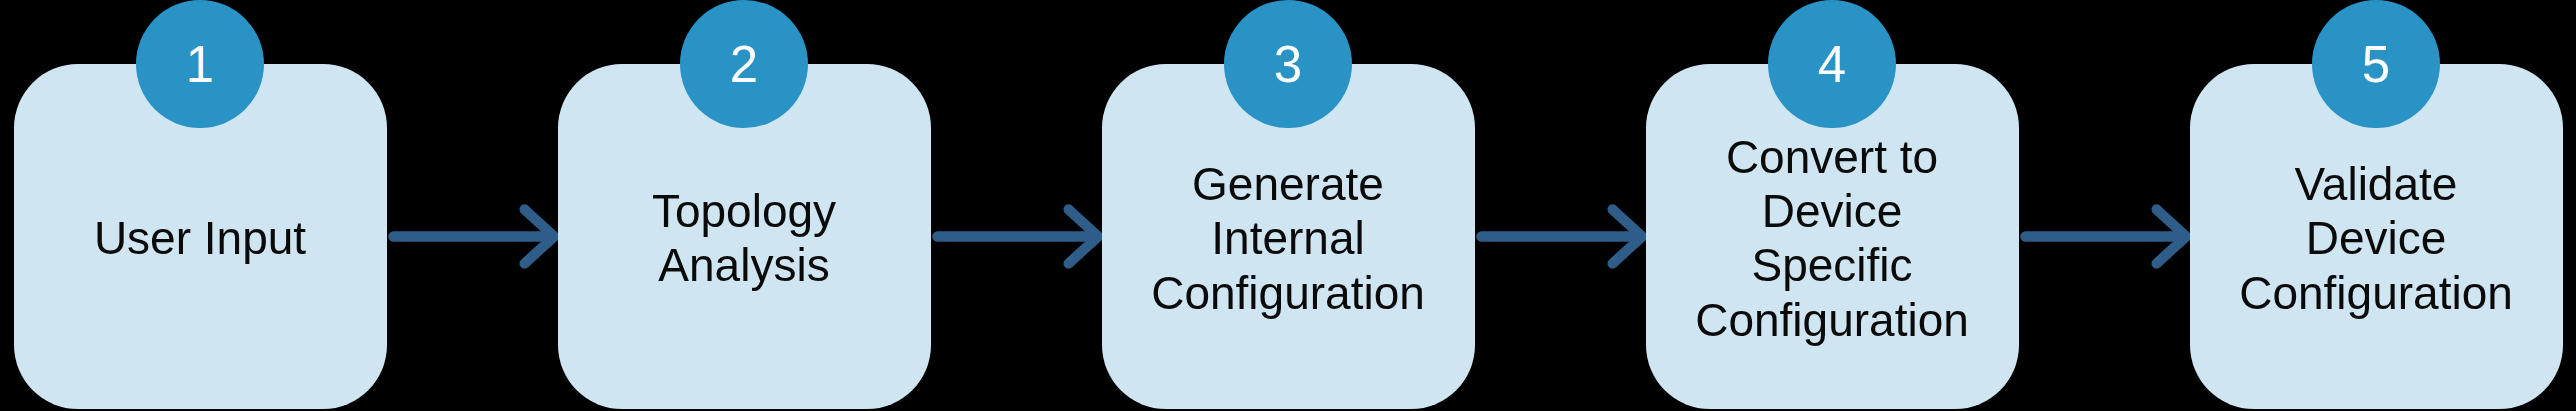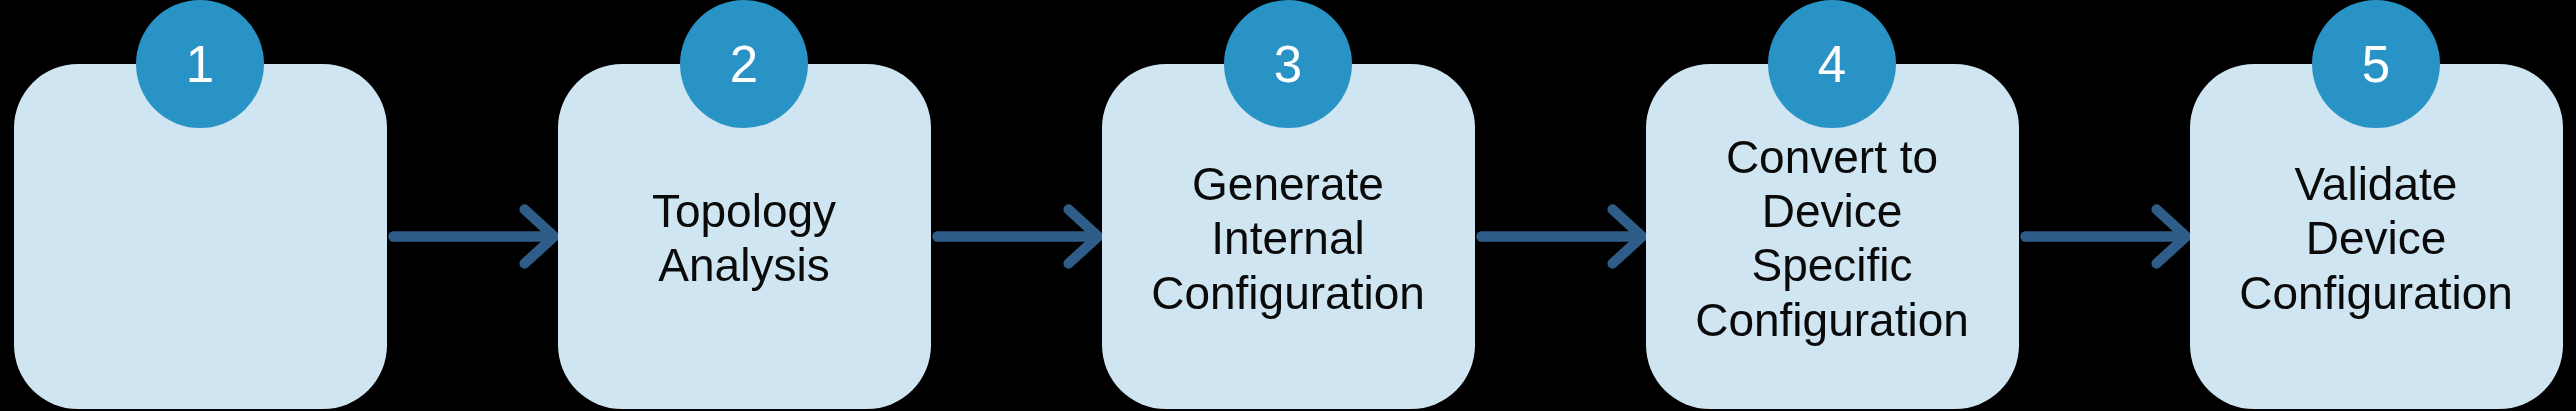--- a/index.html
+++ b/index.html
@@ -76,20 +76,21 @@
 </style>
 </head>
 <body>
 
 <div class="flow">
 
   <div class="step">
     <div class="badge">
       <span>1</span>
     </div>
+    <div class="label">User Input</div>
   </div>
 
   <div class="arrow">
     <svg width="171" height="103" viewBox="0 0 266 160" fill="none" xmlns="http://www.w3.org/2000/svg">
       <line x1="10" y1="80" x2="256" y2="80" stroke="currentColor" stroke-width="16" stroke-linecap="round"></line>
       <polyline points="214,38 260,80 214,122" stroke="currentColor" stroke-width="16" stroke-linecap="round" stroke-linejoin="round" fill="none"></polyline>
     </svg>
   </div>
 
   <div class="step">

